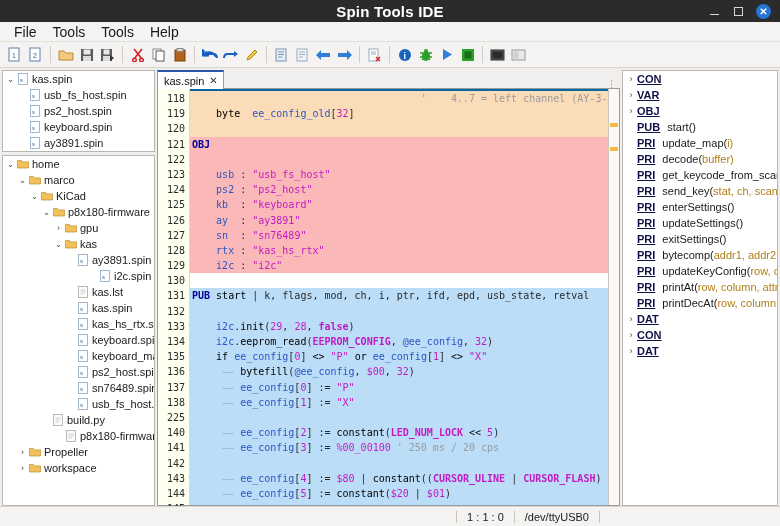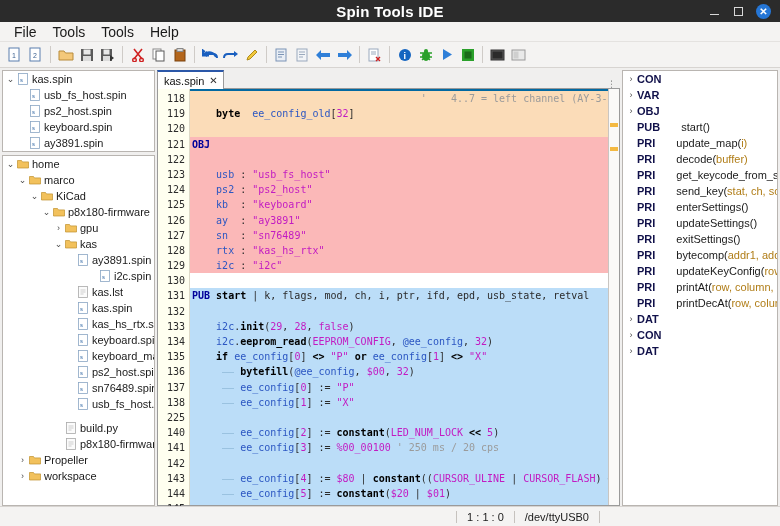--- a/index.html
+++ b/index.html
@@ -97,44 +97,44 @@
     font-family: "DejaVu Sans Mono", monospace; font-size: 10px;
     white-space: pre;
   }
   .code .ln { height: 15.2px; line-height: 15.2px; padding-left: 2px; }
   .ln.bg-var  { background: #fbdcb8; }
   .ln.bg-obj  { background: #fbb8b8; }
   .ln.bg-pub  { background: #bbddf8; }
   .ln.bg-none { background: #ffffff; }
 
   .k-blk  { color: #00009a; font-weight: bold; }
-  .k-bi   { color: #000000; font-weight: bold; }   
+  .k-bi   { color: #000000; font-weight: normal; }   
   .k-id   { color: #2b56c2; }
   .k-str  { color: #c21bc2; }
   .k-num  { color: #c21bc2; }
-  .k-con  { color: #c21bc2; }
+  .k-con  { color: #c21bc2; font-weight: bold; }
   .k-cmt  { color: #9b9b9b; }
   .k-pun  { color: #2b2b2b; }
   .k-plain{ color: #2b2b2b; }
   .k-ind  { color: #8fb9d8; }
 
   
   .minimap { flex: 0 0 11px; background: #faf9f8; border-left: 1px solid #c9c5c1;
              position: relative; }
   .mm-mark { position: absolute; left: 1px; width: 8px; height: 4px;
              background: #f4b942; }
 
   
   .right-col { width: 156px; flex: 0 0 156px; background: #ffffff;
                border: 1px solid #b9b5b1; overflow: hidden; }
   .out-row { display: flex; align-items: center; height: 16px;
              padding-left: 2px; white-space: nowrap; font-size: 11px; }
   .out-tw { width: 12px; flex: 0 0 12px; text-align:center; color:#4a4a4a;
             font-size: 9px; }
-  .out-kw { font-weight: bold; color: #11114a; margin-right: 21px; }
+  .out-kw { font-weight: bold; color: #11114a; margin-right: 7px; text-decoration: underline; }
   .out-name { color: #1a1a1a; }
   .out-args { color: #b07d17; }
 
   
   .statusbar {
     height: 20px; flex: 0 0 20px; background: #f4f3f2;
     border-top: 1px solid #d7d4d1; display: flex; align-items: center;
     font-size: 11px; color: #1a1a1a;
   }
   .sb-sep { width: 1px; height: 12px; background: #c6c2be; }
@@ -516,21 +516,21 @@
           <div class="tree-row" style="padding-left: 62px;">
             <span class="tw"></span>
             <span class="ico">
               <svg width="10" height="12" viewBox="0 0 10 12">
                 <rect x="0.5" y="0.5" width="9" height="11" fill="#fff" stroke="#8aa6c4" stroke-width=".8"></rect>
                 <text x="2" y="9" font-size="6" fill="#3a6ea8">s</text>
               </svg>
             </span>
             <span class="tree-lbl">usb_fs_host.spin</span>
           </div>
-          <div class="tree-row" style="padding-left: 50px; margin-top: 8px;">
+          <div class="tree-row" style="padding-left: 37px;">
             <span class="tw"></span>
             <span class="ico">
               <svg width="10" height="12" viewBox="0 0 10 12">
                 <rect x="0.5" y="0.5" width="9" height="11" fill="#fbfbfb" stroke="#a9a9a9" stroke-width=".8"></rect>
                 <path d="M2.5 4h5M2.5 6h5M2.5 8h3" stroke="#bbb" stroke-width=".7"></path>
               </svg>
             </span>
             <span class="tree-lbl">build.py</span>
           </div>
           <div class="tree-row" style="padding-left: 50px;">

